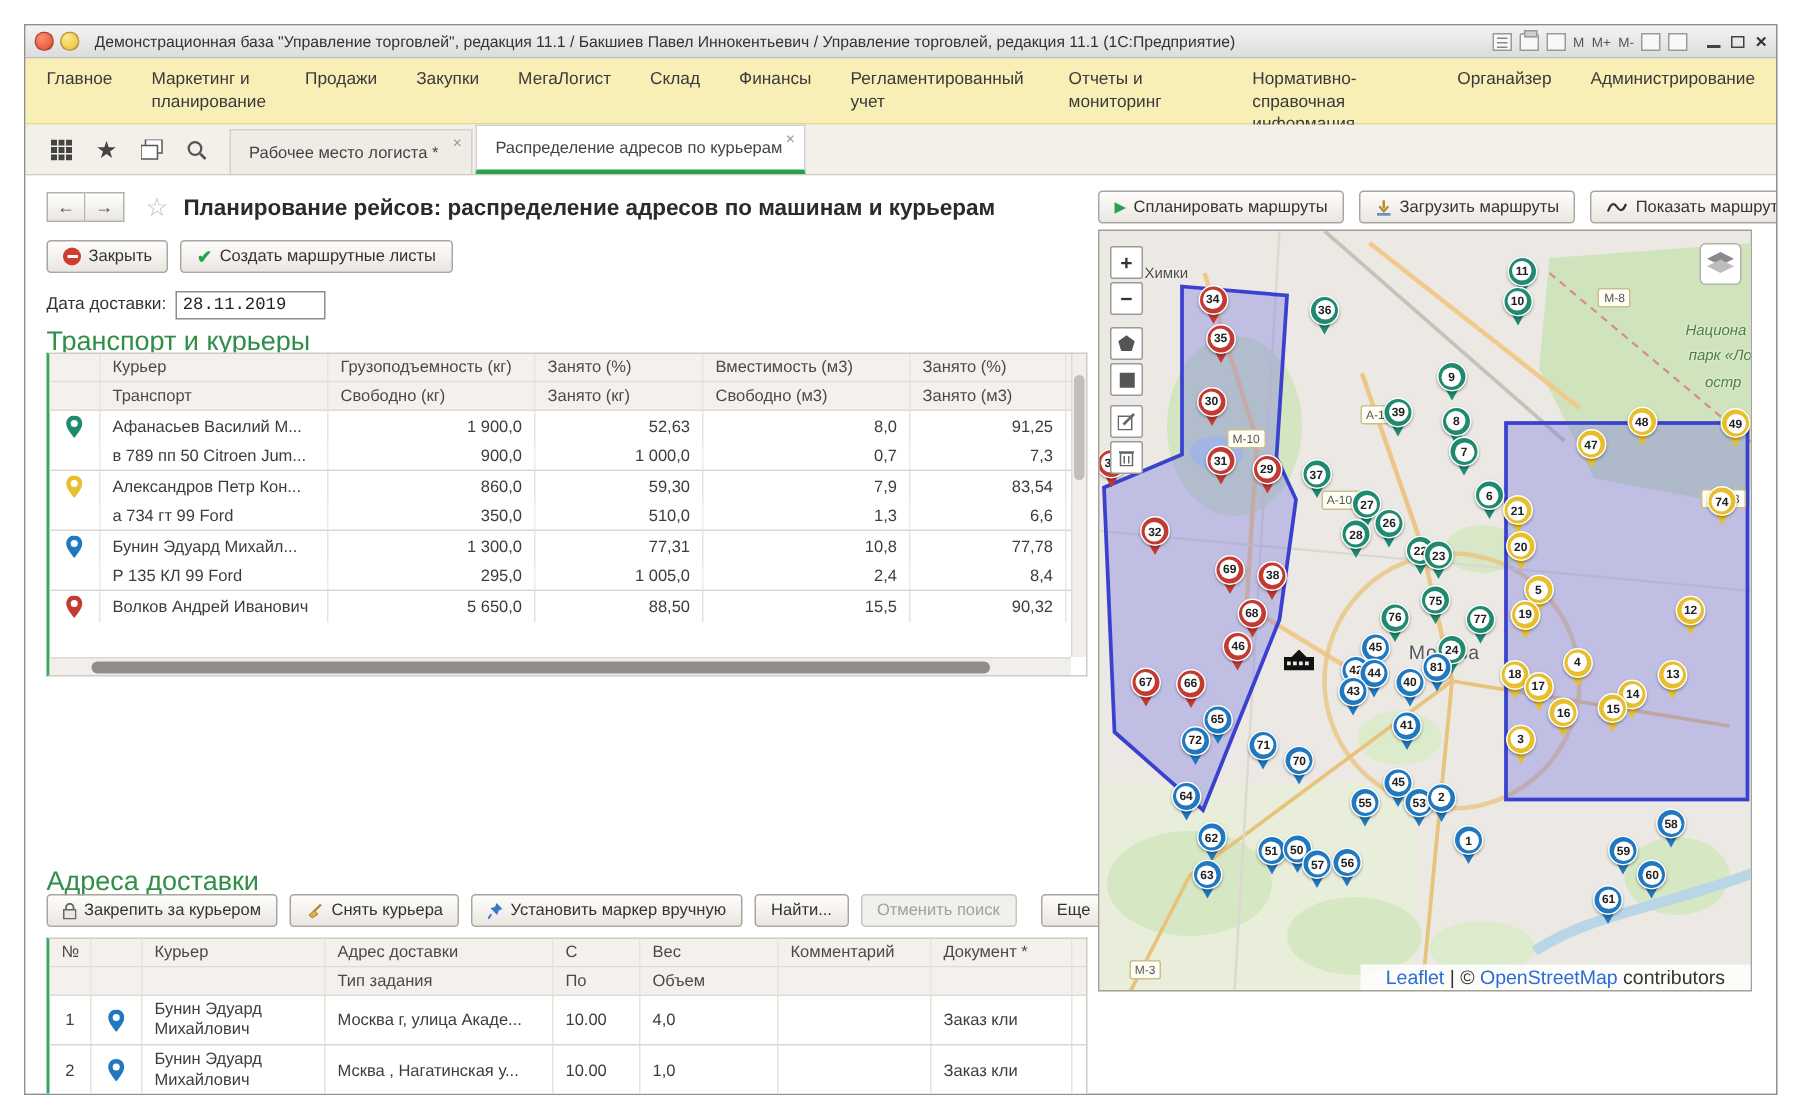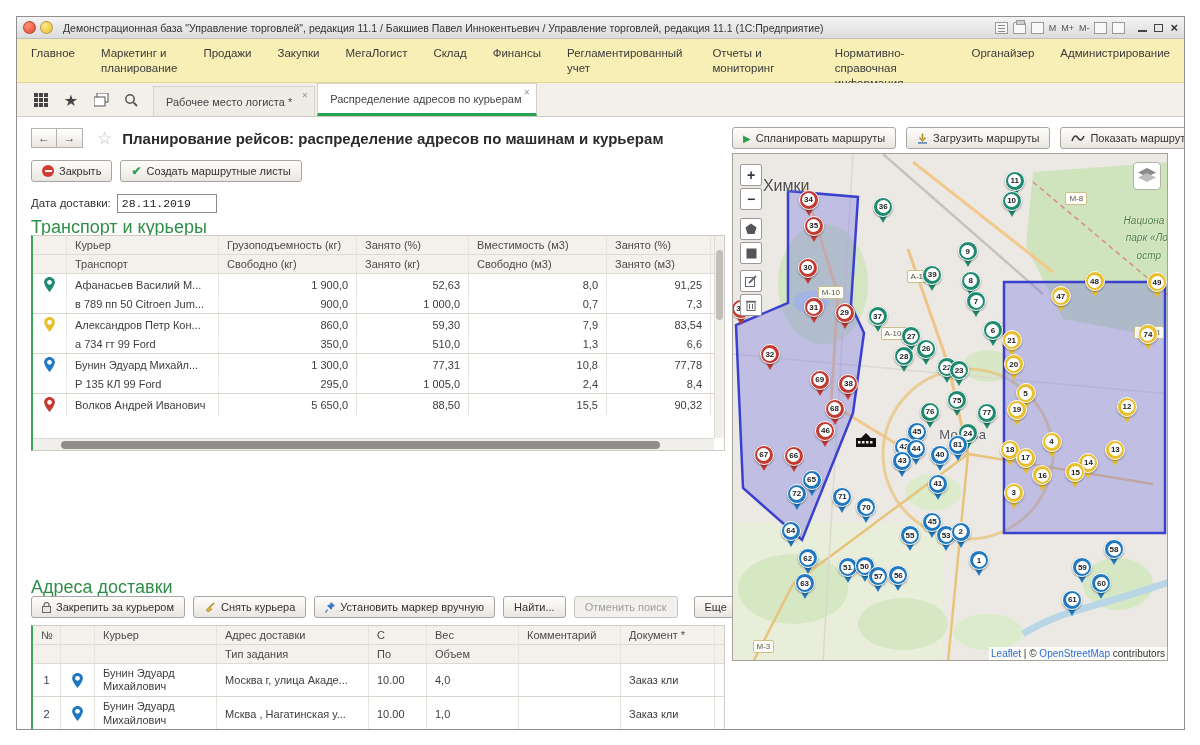--- a/index.html
+++ b/index.html
@@ -81,28 +81,28 @@
   .ic-lock,.ic-broom,.ic-pin2 { display:block; }
 
   
   .map-buttons { position:absolute; left:715px; top:10px; display:flex; gap:10px; }
   .map { position:absolute; left:715px; top:36px; width:436px; height:508px; border:1px solid #a5a29c; background:#ece9e4; overflow:hidden; }
   .map svg.base { position:absolute; left:0; top:0; }
   .marker { position:absolute; width:22px; height:28px; margin-left:-11px; margin-top:-25px; }
   .marker .head { position:absolute; top:0; left:1px; width:20px; height:20px; border-radius:50%; background:var(--c); border:1.5px solid #fff; box-shadow:0 1px 2px rgba(0,0,0,.35); display:flex; align-items:center; justify-content:center; }
   .marker .tail { position:absolute; left:7px; top:19px; width:0; height:0; border-left:4px solid transparent; border-right:4px solid transparent; border-top:7px solid var(--c); }
   .marker .num { width:13px; height:13px; border-radius:50%; background:#fff; font-size:8px; font-weight:bold; line-height:13px; text-align:center; color:#222; }
-  .map-label { position:absolute; font-size:16px; color:#4c4c4c; text-shadow:0 0 2px #fff; white-space:nowrap; }
+  .map-label { position:absolute; font-size:10px; color:#4c4c4c; text-shadow:0 0 2px #fff; white-space:nowrap; }
   .map-label.big { font-size:13px; color:#55555c; letter-spacing:.5px; }
   .map-label.park { color:#4c7f3f; font-style:italic; font-size:10px; }
   .road-badge { position:absolute; font-size:8px; color:#555; background:#fffef5; border:1px solid #cbbf8e; border-radius:2px; padding:0 3px; line-height:11px; }
   .map-ctrl { position:absolute; left:7px; width:22px; background:transparent; }
   .mbtn { width:22px; height:22px; background:#fff; border:1px solid #9a9a9a; border-radius:2px; display:flex; align-items:center; justify-content:center; font-size:14px; font-weight:bold; color:#333; margin-bottom:2px; }
   .layers-btn { position:absolute; right:6px; top:8px; width:28px; height:28px; background:#fff; border:1px solid #b5b1ab; border-radius:4px; display:flex; align-items:center; justify-content:center; }
-  .attribution { position:absolute; right:0; bottom:0; background:rgba(255,255,255,.85); font-size:10px; color:#333; padding:1px 2px; }
+  .attribution { position:absolute; right:0; bottom:0; background:rgba(255,255,255,.85); font-size:13px; color:#333; padding:1px 17px; }
   .attribution .lnk { color:#2b6cd4; }
   .kremlin { position:absolute; margin-left:-10px; margin-top:-7px; }
 </style>
 </head>
 <body>
 
 <div class="window">
 
   <div class="titlebar">
     <span class="tb-circle red"></span>

